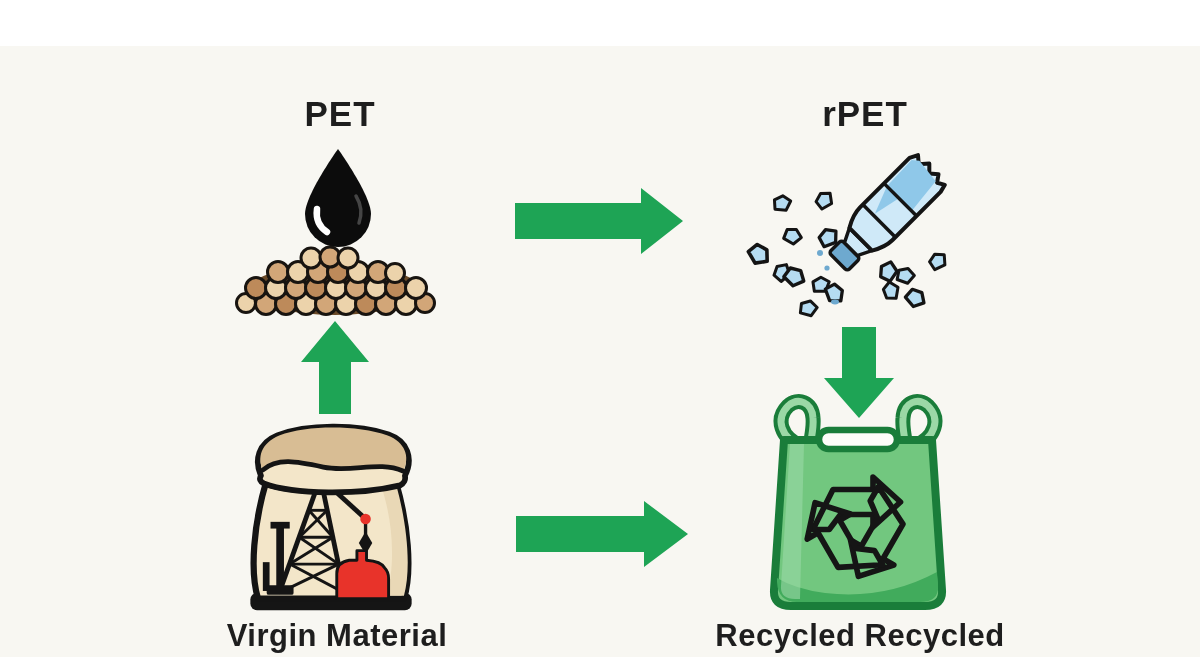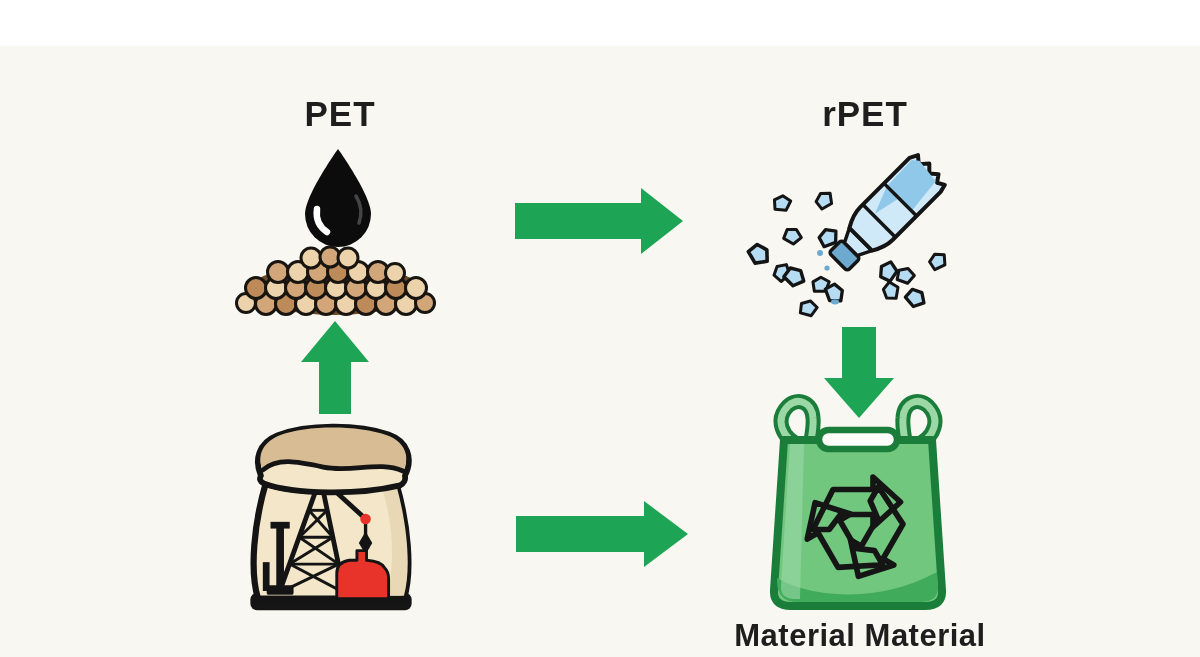--- a/index.html
+++ b/index.html
@@ -103,20 +103,21 @@
       <rect x="37" y="104" width="20" height="7"></rect>
       <rect x="29" y="146" width="7" height="30"></rect>
       <rect x="33" y="170" width="28" height="10" rx="2"></rect>
     </g>
 
     <path d="M27,56 C20,40 24,22 44,14 C75,2 128,2 160,13 C180,20 186,38 177,56 C178,60 176,64 172,66 C130,76 62,76 30,64 C26,62 25,59 27,56 Z" fill="var(--sack_body,#f3e6c9)" stroke="#141414" stroke-width="6" stroke-linejoin="round"></path>
     <path d="M29,50 C23,37 27,22 46,14 C76,3 127,3 159,14 C177,21 183,36 175,51 C150,40 122,53 92,47 C64,41 44,37 29,50 Z" fill="var(--sack_flap,#d8bd94)"></path>
     <path d="M29,50 C44,37 64,41 92,47 C122,53 150,40 175,51" fill="none" stroke="#141414" stroke-width="5" stroke-linecap="round"></path>
   </svg>
 
+  <div class="abs node-label label-md" style="left:187px;top:572px;width:300px;">Virgin Material</div>
 
   <svg class="abs" style="left:515px;top:141px;" width="168" height="68" viewBox="0 0 168 68" aria-hidden="true">
     <polygon class="fill-arrow" points="0,16 126,16 126,1 168,34 126,67 126,52 0,52"></polygon>
   </svg>
 
   <svg class="abs" style="left:516px;top:454px;" width="172" height="68" viewBox="0 0 172 68" aria-hidden="true">
     <polygon class="fill-arrow" points="0,16 128,16 128,1 172,34 128,67 128,52 0,52"></polygon>
   </svg>
 
   <div class="abs node-label label-lg" style="left:765px;top:48px;width:200px;text-align:center;">rPET</div>
@@ -179,15 +180,15 @@
 
     <rect x="56" y="36" width="78" height="19" rx="9.5" fill="#fdfdf9" stroke="var(--bag_outline,#1a7d3a)" stroke-width="6.5"></rect>
 
     <g transform="translate(95,133) scale(1.25)" fill="none" stroke="var(--symbol_black,#151515)" stroke-width="4.5" stroke-linejoin="round">
       <path d="M -36,2 L -20,-30 L 12,-30 L 12,-40 L 34,-20 L 12,0 L 12,-10 L -14,-10 L -23,2 Z"></path>
       <path d="M -36,2 L -20,-30 L 12,-30 L 12,-40 L 34,-20 L 12,0 L 12,-10 L -14,-10 L -23,2 Z" transform="rotate(120)"></path>
       <path d="M -36,2 L -20,-30 L 12,-30 L 12,-40 L 34,-20 L 12,0 L 12,-10 L -14,-10 L -23,2 Z" transform="rotate(240)"></path>
     </g>
   </svg>
 
-  <div class="abs node-label label-md" style="left:710px;top:572px;width:300px;">Material Material</div>
+  <div class="abs node-label label-md" style="left:710px;top:572px;width:300px;">Recycled Recycled</div>
 
 </div>
 
 </body></html>

